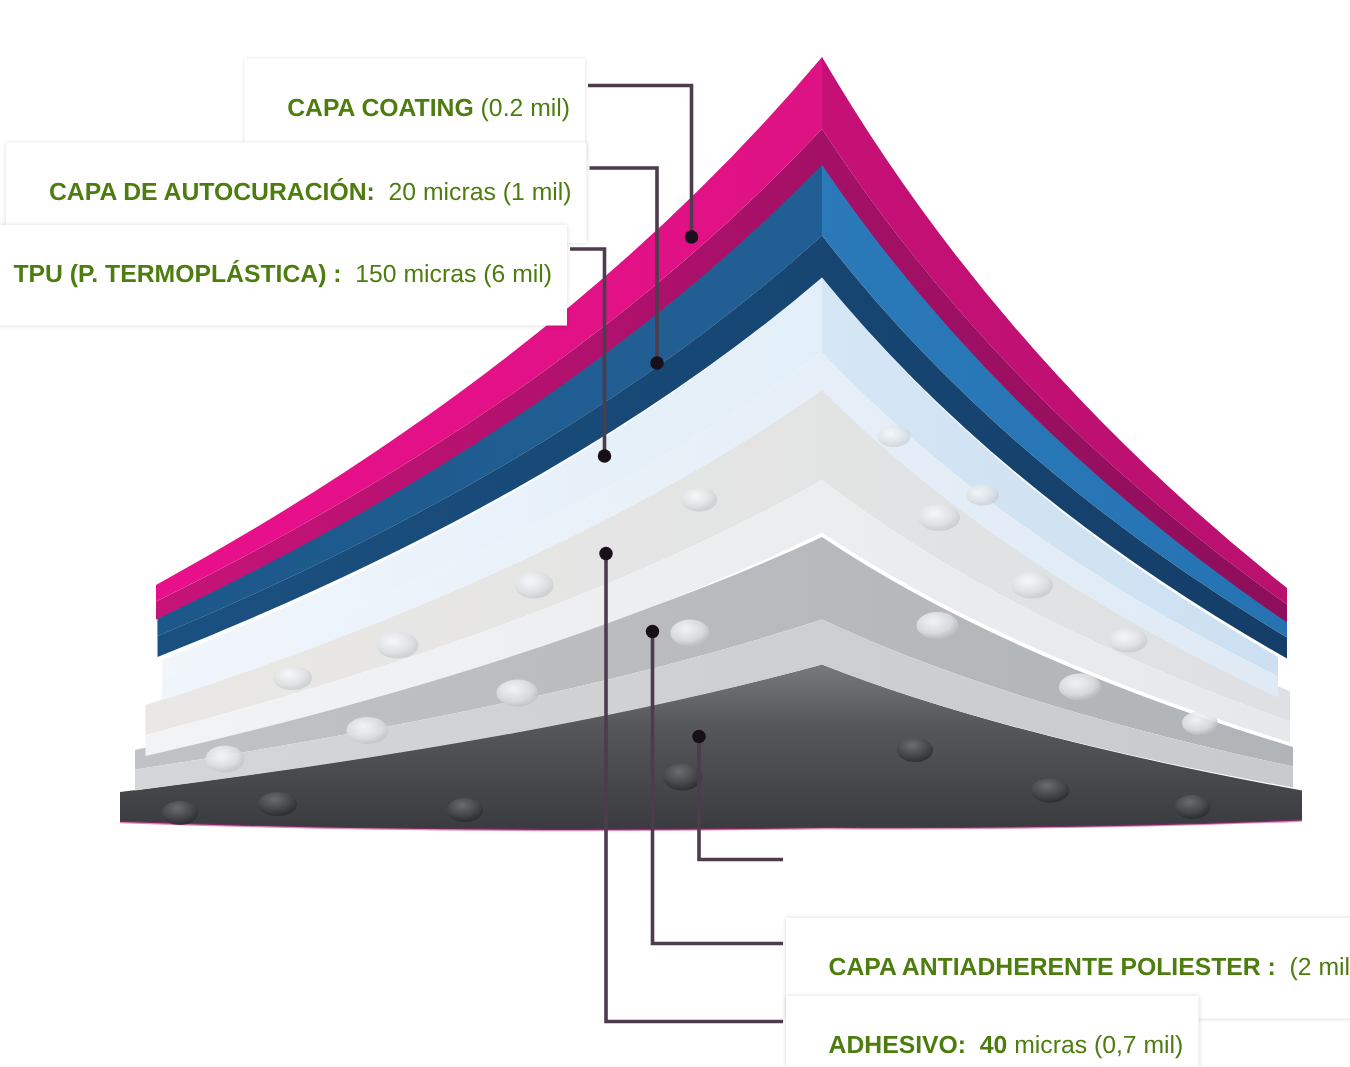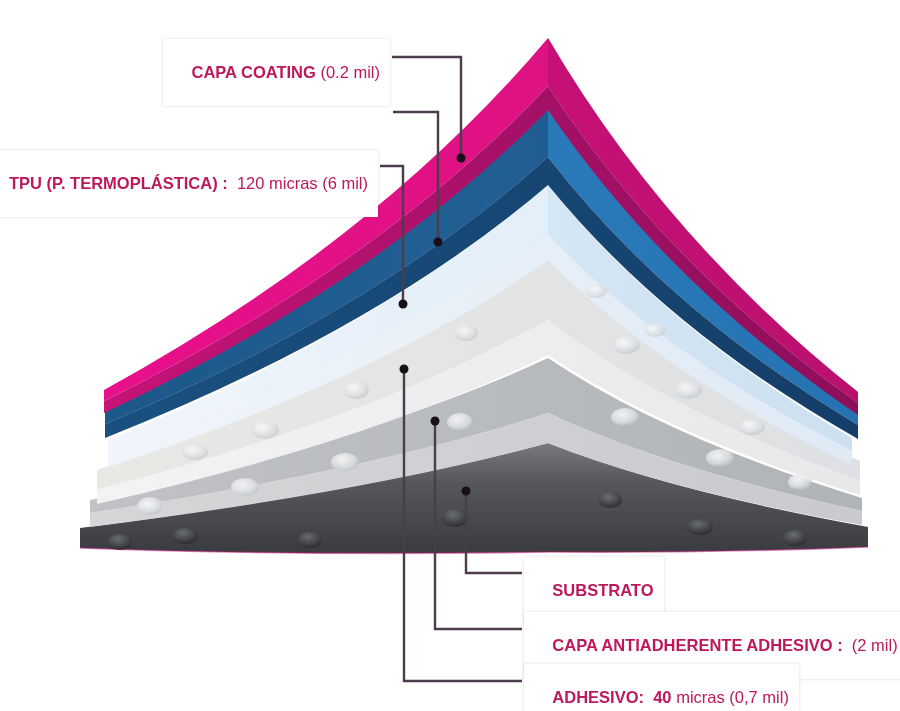--- a/index.html
+++ b/index.html
@@ -7,21 +7,21 @@
     position:relative;
     width:900px;height:711px;
     background:#ffffff;
     overflow:hidden;
     font-family:"Liberation Sans", sans-serif;
   }
   .stage svg{position:absolute;left:0;top:0;}
   .lbl{
     position:absolute;
     background:#ffffff;
-    color:#be185d;
+    color:#4d7c0f;
     font-size:16.5px;
     line-height:17px;
     padding:8px 10px;
     white-space:pre;
     box-shadow:0 0 3px rgba(0,0,0,0.14);
     z-index:5;
   }
   .lbl b{font-weight:700;}
 </style>
 </head>
@@ -170,30 +170,30 @@
       <circle cx="466" cy="491" r="4.5" fill="#181018"></circle>
       <circle cx="435" cy="421" r="4.5" fill="#181018"></circle>
       <circle cx="404" cy="369" r="4.5" fill="#181018"></circle>
     </g>
   </svg>
 
   <div class="lbl" style="top:39px; right:510px;">
     <b>CAPA COATING</b><span> (0.2 mil)</span>
   </div>
 
+  <div class="lbl" style="top:95px; right:509px;">
+    <b>CAPA DE AUTOCURACIÓN:</b><span>  20 micras (1 mil)</span>
+  </div>
 
   <div class="lbl" style="top:150px; right:522px;">
-    <b>TPU (P. TERMOPLÁSTICA) :</b><span>  120 micras (6 mil)</span>
+    <b>TPU (P. TERMOPLÁSTICA) :</b><span>  150 micras (6 mil)</span>
   </div>
 
-  <div class="lbl" style="top:557px; left:524px;">
-    <b>SUBSTRATO</b><span></span>
-  </div>
 
   <div class="lbl" style="top:612px; left:524px;">
-    <b>CAPA ANTIADHERENTE ADHESIVO :</b><span>  (2 mil)</span>
+    <b>CAPA ANTIADHERENTE POLIESTER :</b><span>  (2 mil)</span>
   </div>
 
   <div class="lbl" style="top:664px; left:524px;">
     <b>ADHESIVO:  40</b><span> micras (0,7 mil)</span>
   </div>
 
 </div>
 
 </body></html>

